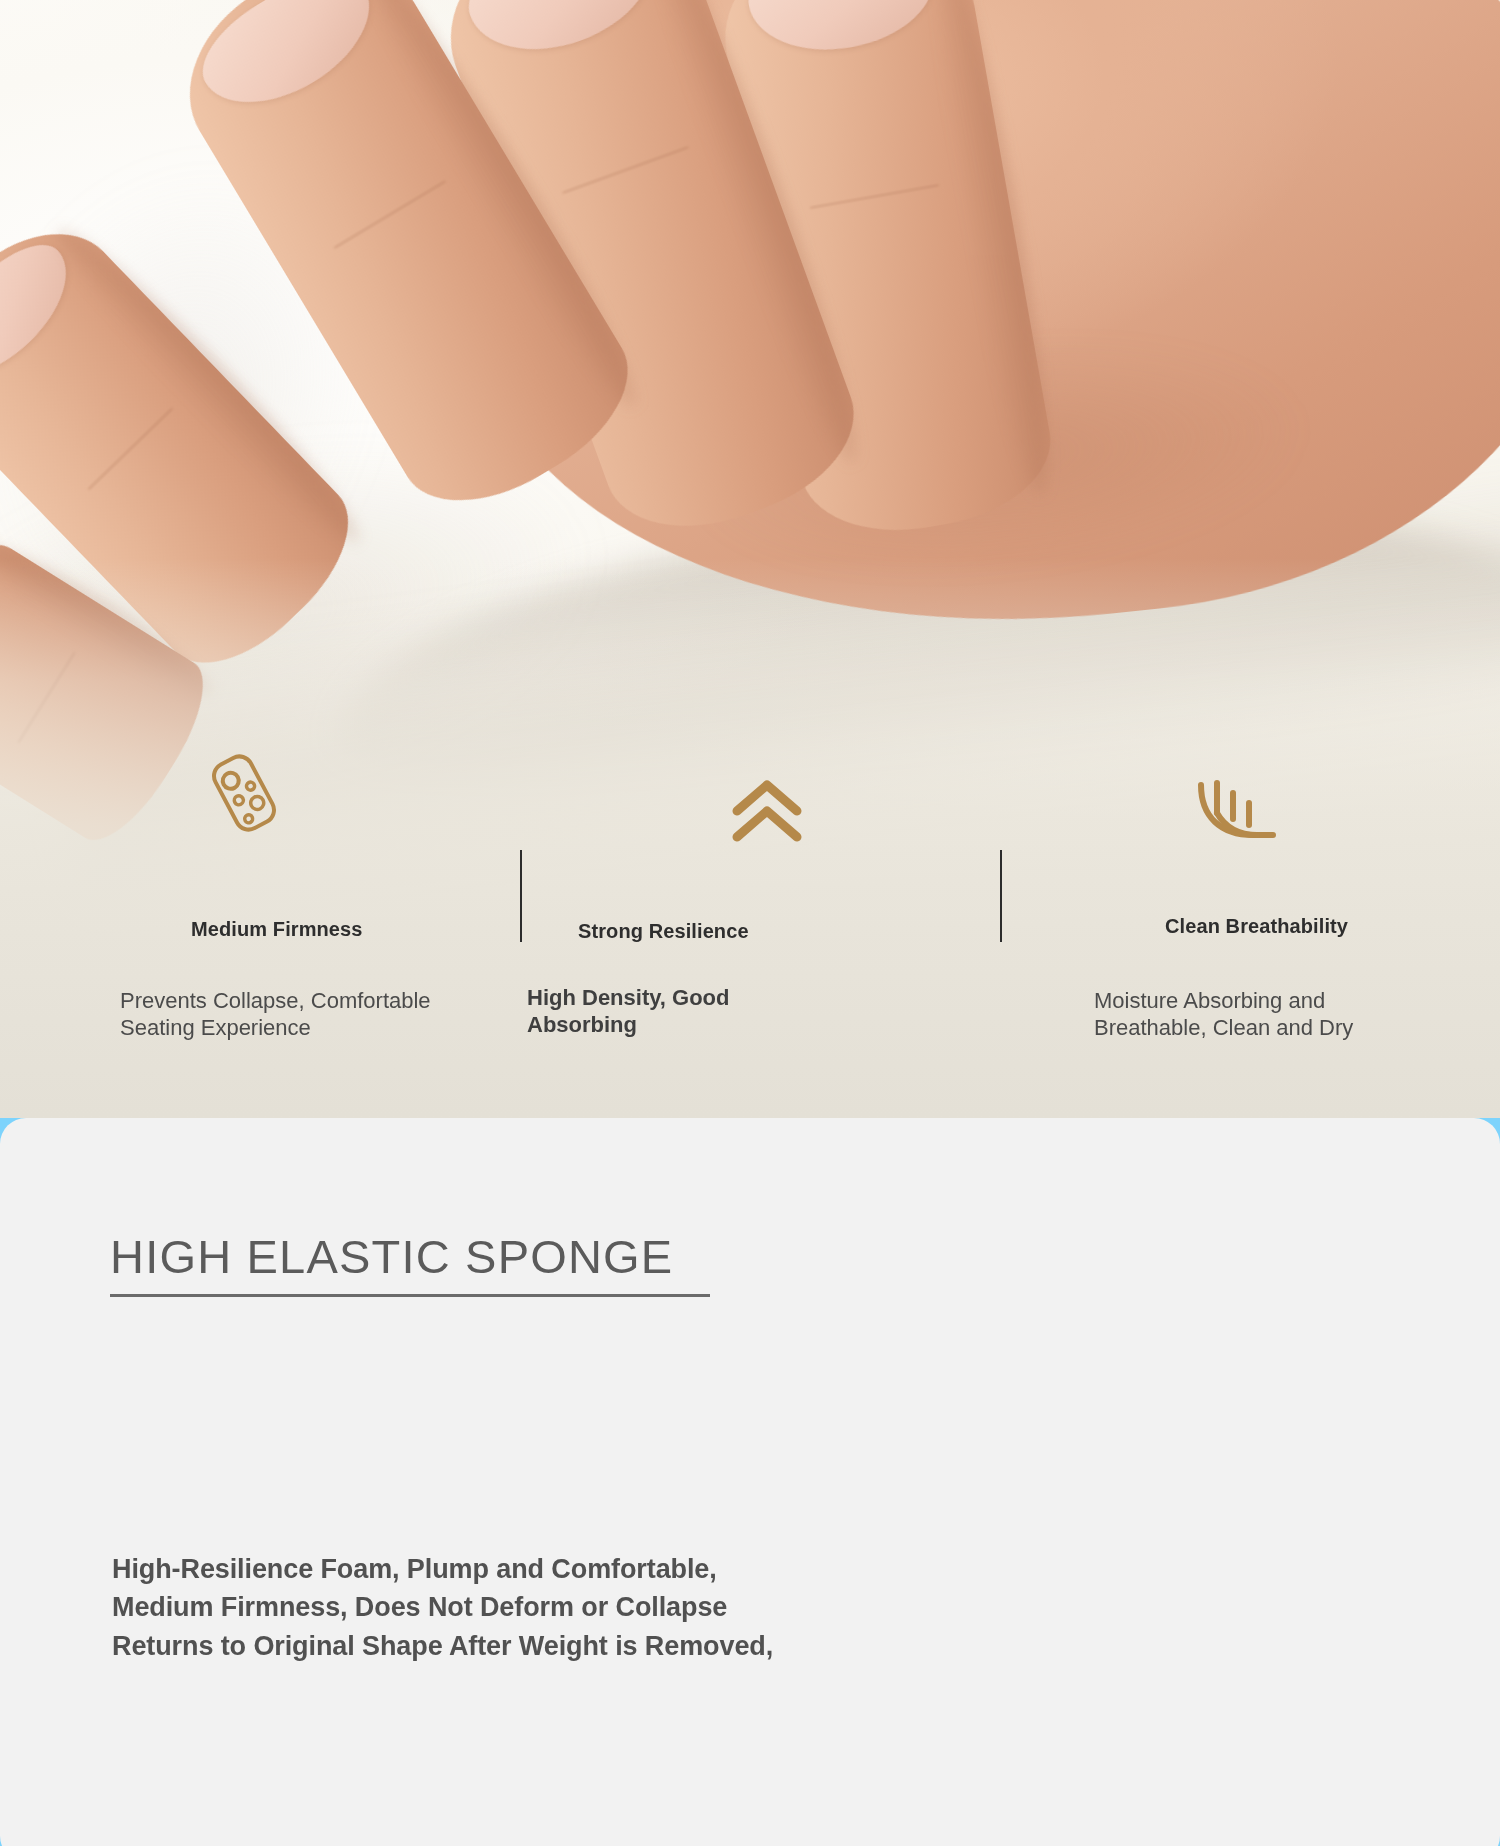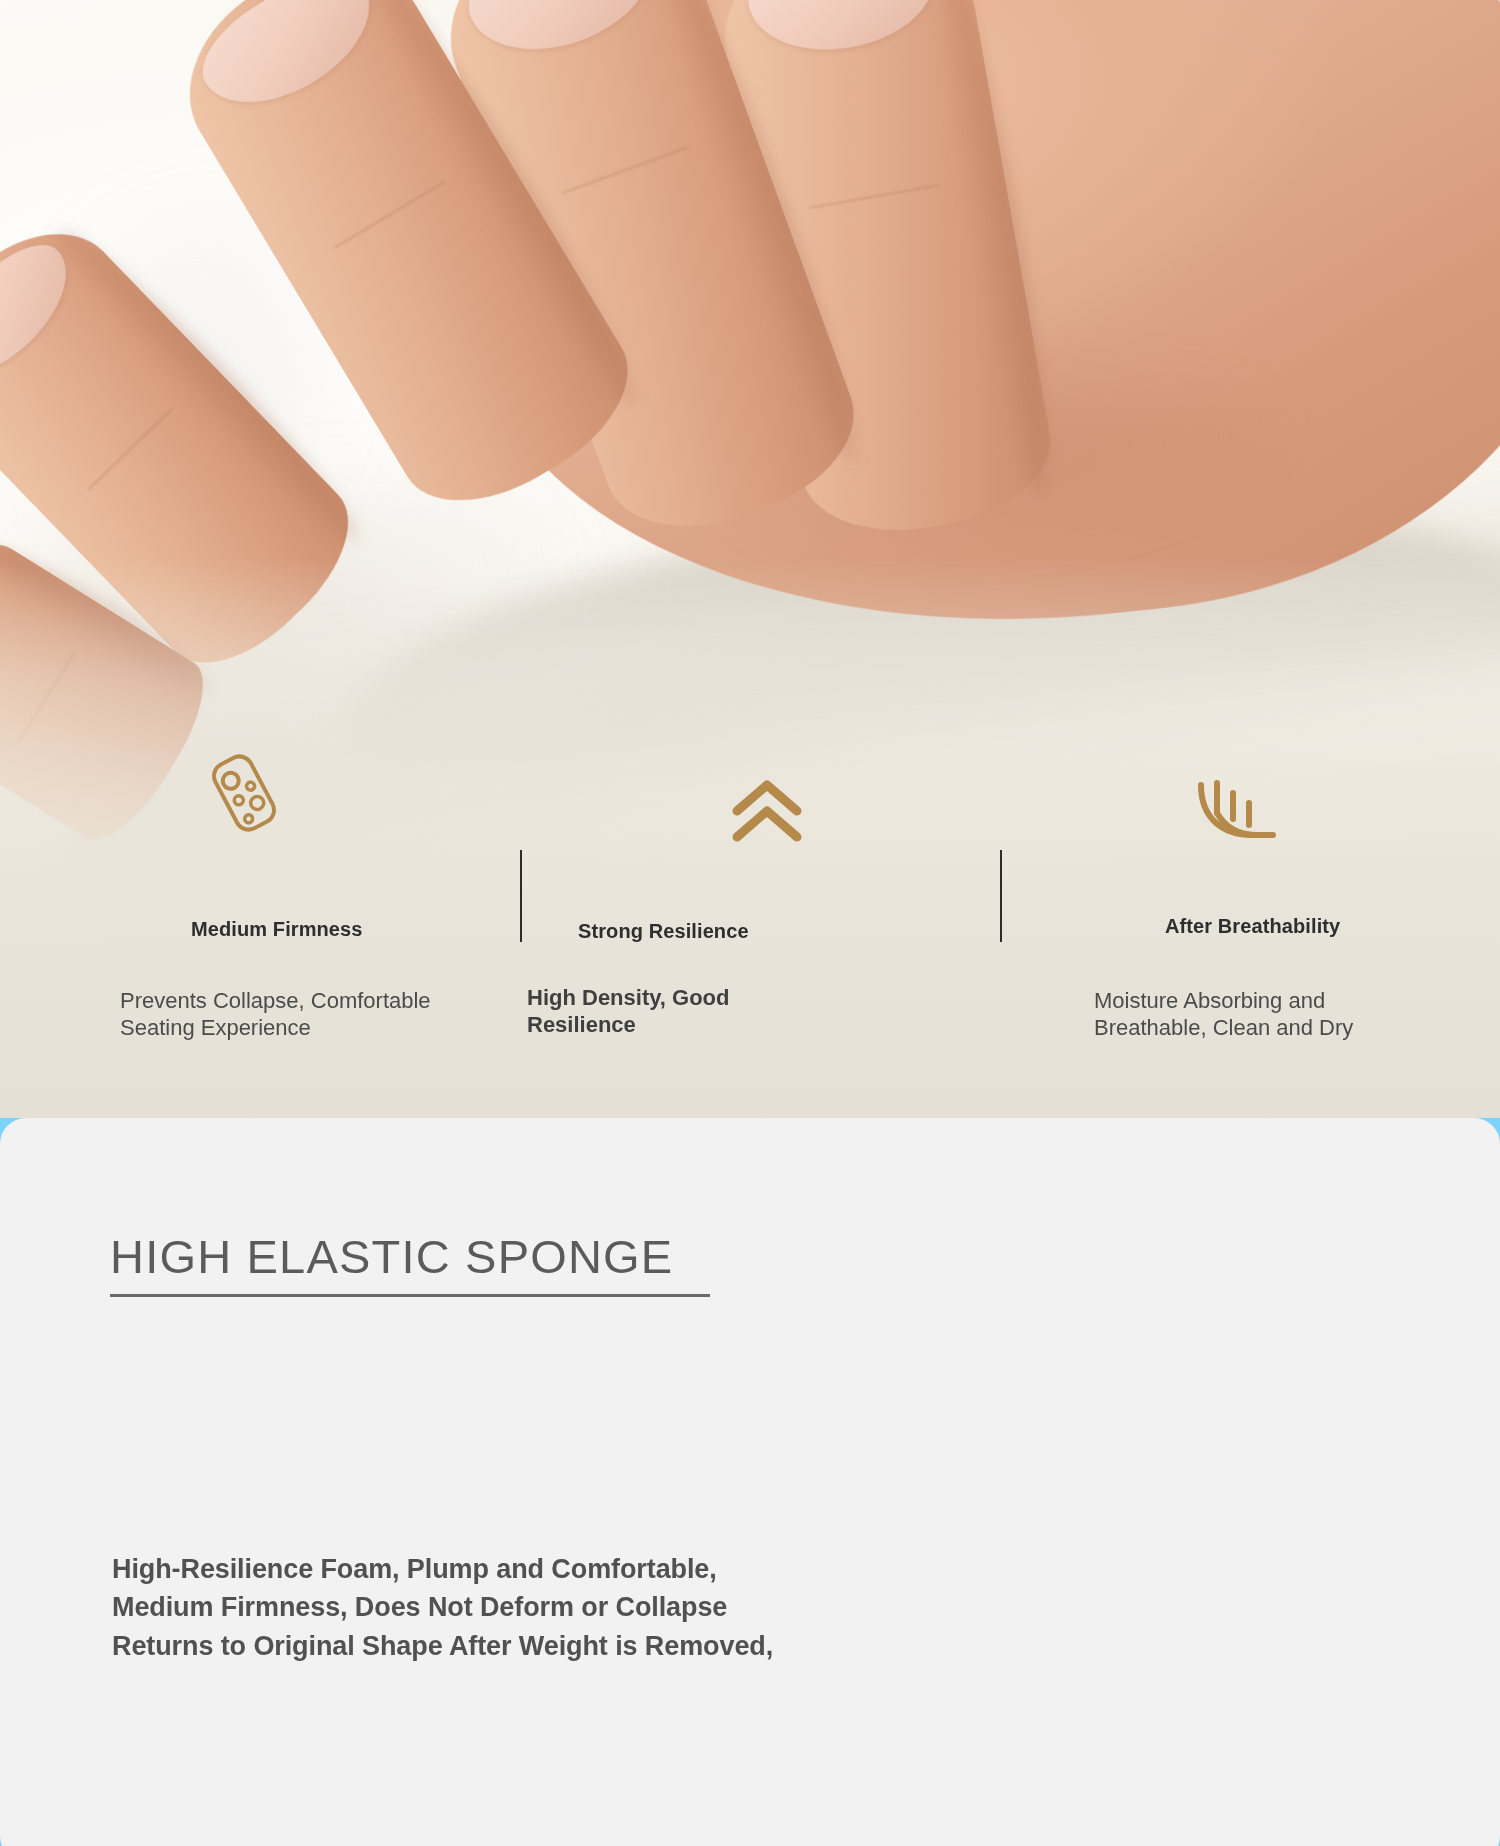--- a/index.html
+++ b/index.html
@@ -353,34 +353,34 @@
       </div>
 
       <div class="feature-col col-2">
         <div class="feature-icon">
           <svg width="84" height="72" viewBox="0 0 84 72" fill="none" aria-hidden="true">
             <path d="M12 34 L42 8 L72 34" stroke="#b5894a" stroke-width="9" stroke-linecap="round" stroke-linejoin="round" fill="none"></path>
             <path d="M12 60 L42 34 L72 60" stroke="#b5894a" stroke-width="9" stroke-linecap="round" stroke-linejoin="round" fill="none"></path>
           </svg>
         </div>
         <div class="feature-title">Strong Resilience</div>
-        <div class="feature-desc">High Density, Good Resilience</div>
+        <div class="feature-desc">High Density, Good Absorbing</div>
       </div>
 
       <div class="feature-col col-3">
         <div class="feature-icon">
           <svg width="92" height="80" viewBox="0 0 92 80" fill="none" aria-hidden="true">
             <path d="M10 12 C10 44, 30 62, 62 62 L82 62" stroke="#b5894a" stroke-width="6" stroke-linecap="round" fill="none"></path>
             <path d="M26 10 L26 40" stroke="#b5894a" stroke-width="6" stroke-linecap="round"></path>
             <path d="M42 20 L42 46" stroke="#b5894a" stroke-width="6" stroke-linecap="round"></path>
             <path d="M58 30 L58 52" stroke="#b5894a" stroke-width="6" stroke-linecap="round"></path>
             <path d="M26 40 C34 54, 48 62, 66 62" stroke="#b5894a" stroke-width="6" stroke-linecap="round" fill="none"></path>
           </svg>
         </div>
-        <div class="feature-title">After Breathability</div>
+        <div class="feature-title">Clean Breathability</div>
         <div class="feature-desc">Moisture Absorbing and Breathable, Clean and Dry</div>
       </div>
 
     </div>
   </div>
 
   <div class="info">
 
     <div class="eyebrow-wrap">
       <div class="eyebrow">HIGH ELASTIC SPONGE</div>

